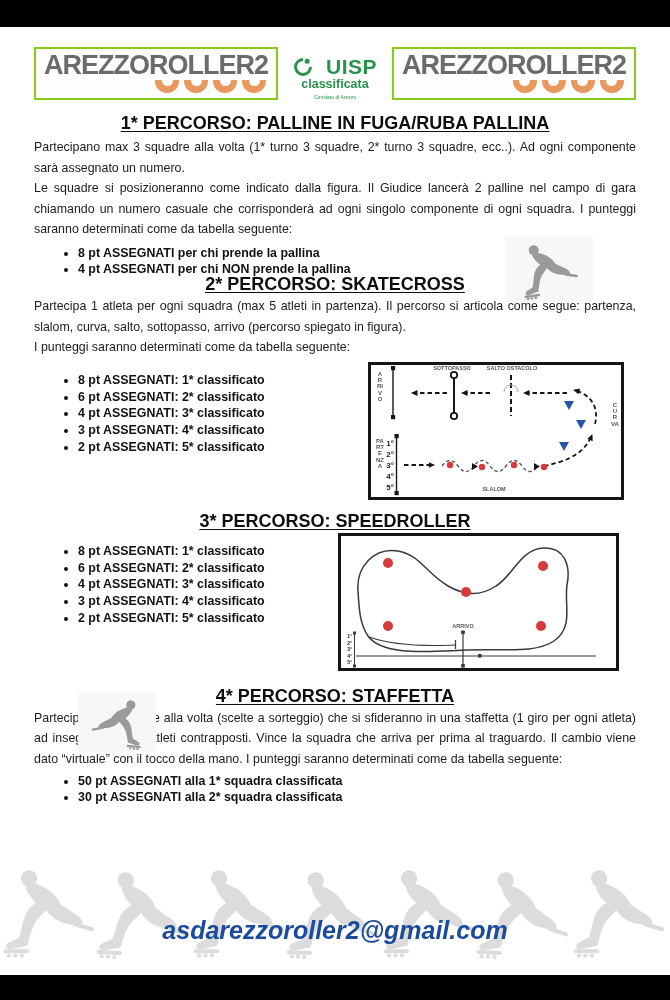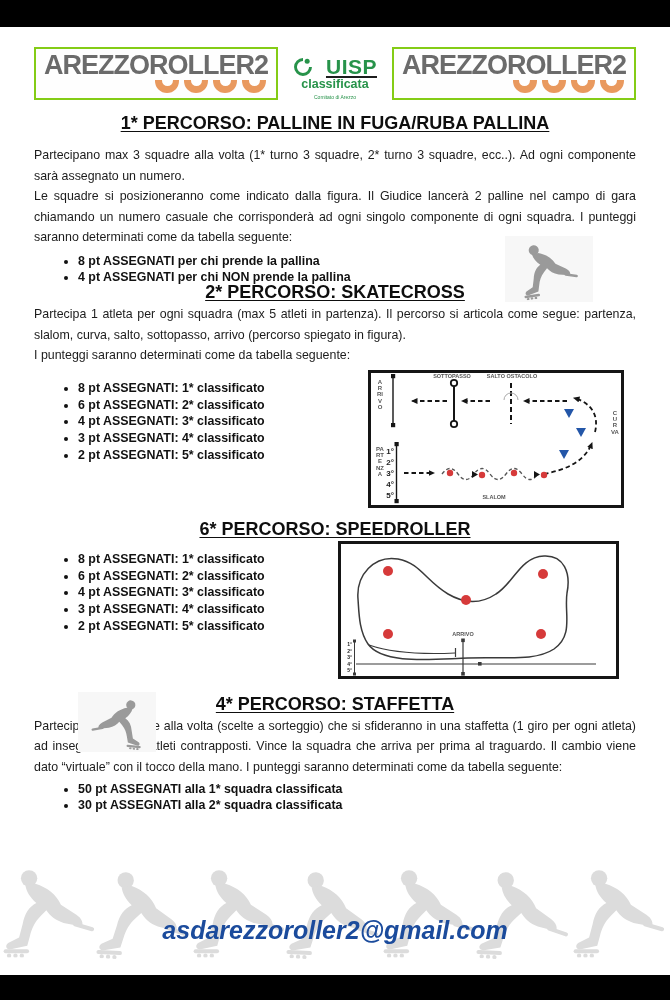--- a/index.html
+++ b/index.html
@@ -14,31 +14,31 @@
   .header { display:flex; justify-content:space-between; align-items:flex-start;
             padding:20px 34px 0 34px; margin-bottom:6px; }
   .club-logo { border:2px solid #84cc16; background:#fefefe; padding:2px 8px 5px 8px; }
   .club-word { font-size:27px; font-weight:bold; letter-spacing:-1px; line-height:29px; color:#6b6b6b; }
   .club-line { white-space:nowrap; }
   .arcs { display:flex; justify-content:flex-end; gap:5px; margin-top:0px; padding-right:2px; }
   .arc { position:relative; width:24px; height:13px; background:#e9995e; border-radius:0 0 13px 13px; overflow:visible; }
   .arc::after { content:""; position:absolute; left:6.5px; top:-5px; width:11px; height:11px;
                 border-radius:50%; background:#fff; }
   .uisp { text-align:center; margin-top:8px; }
-  .uisp-top { display:flex; align-items:center; justify-content:flex-start; gap:13px;text-decoration:underline; }
+  .uisp-top { display:flex; align-items:center; justify-content:flex-start; gap:13px; }
   .uisp-acronym { font-size:21px; font-weight:bold; color:#27934a; letter-spacing:.5px; }
   .uisp-tagline { font-size:12.5px; font-weight:bold; color:#27934a; margin-top:-2px; }
   .uisp-committee { font-size:5px; color:#27934a; margin-top:3px; }
 
   .content { padding:0 34px; position:relative; }
   .sec-title { text-align:center; font-weight:bold; font-size:18px; color:#0e0e0e;
                text-decoration:underline; text-underline-offset:2px; line-height:15px; }
   .t1 { margin-top:16px; } .t2 { margin-top:0; } .t3 { margin-top:6px; } .t4 { margin-top:14px; }
   .para { font-size:12.4px; line-height:20.6px; text-align:justify; color:#1c1c1c; }
-  .para-group { margin-top:14px; }
+  .para-group { margin-top:6px; }
   ul.points { margin-top:5px; padding-left:44px; list-style:disc; }
   ul.points li { font-size:12.4px; font-weight:bold; line-height:16px; color:#111; }
   .row ul.points li { line-height:16.8px; }
 
   .row { position:relative; margin-top:4px; }
   .row-skatecross { height:146px; }
   .row-speed { height:142px; }
   .row ul.points { position:absolute; left:0; top:10px; margin:0; padding-left:44px; }
 
   .dg { position:absolute; }
@@ -212,21 +212,21 @@
           <circle cx="176" cy="105" r="3.2" fill="#d63a3a"></circle>
           <text x="126" y="129" font-size="5.5" text-anchor="middle" class="diagram-text">SLALOM</text>
         </g>
       </svg>
       <div class="vlabel" style="left:8px; top:9px;">ARRIVO</div>
       <div class="vlabel" style="left:8px; top:76px;">PARTENZA</div>
       <div class="vlabel" style="left:243px; top:40px;">CURVA</div>
     </div>
   </div>
 
-  <div class="sec-title t3">6* PERCORSO: SPEEDROLLER</div>
+  <div class="sec-title t3">3* PERCORSO: SPEEDROLLER</div>
 
   <div class="row row-speed">
     <ul class="points">
       <li>8 pt ASSEGNATI: 1* classificato</li>
       <li>6 pt ASSEGNATI: 2* classificato</li>
       <li>4 pt ASSEGNATI: 3* classificato</li>
       <li>3 pt ASSEGNATI: 4* classificato</li>
       <li>2 pt ASSEGNATI: 5* classificato</li>
     </ul>
 

